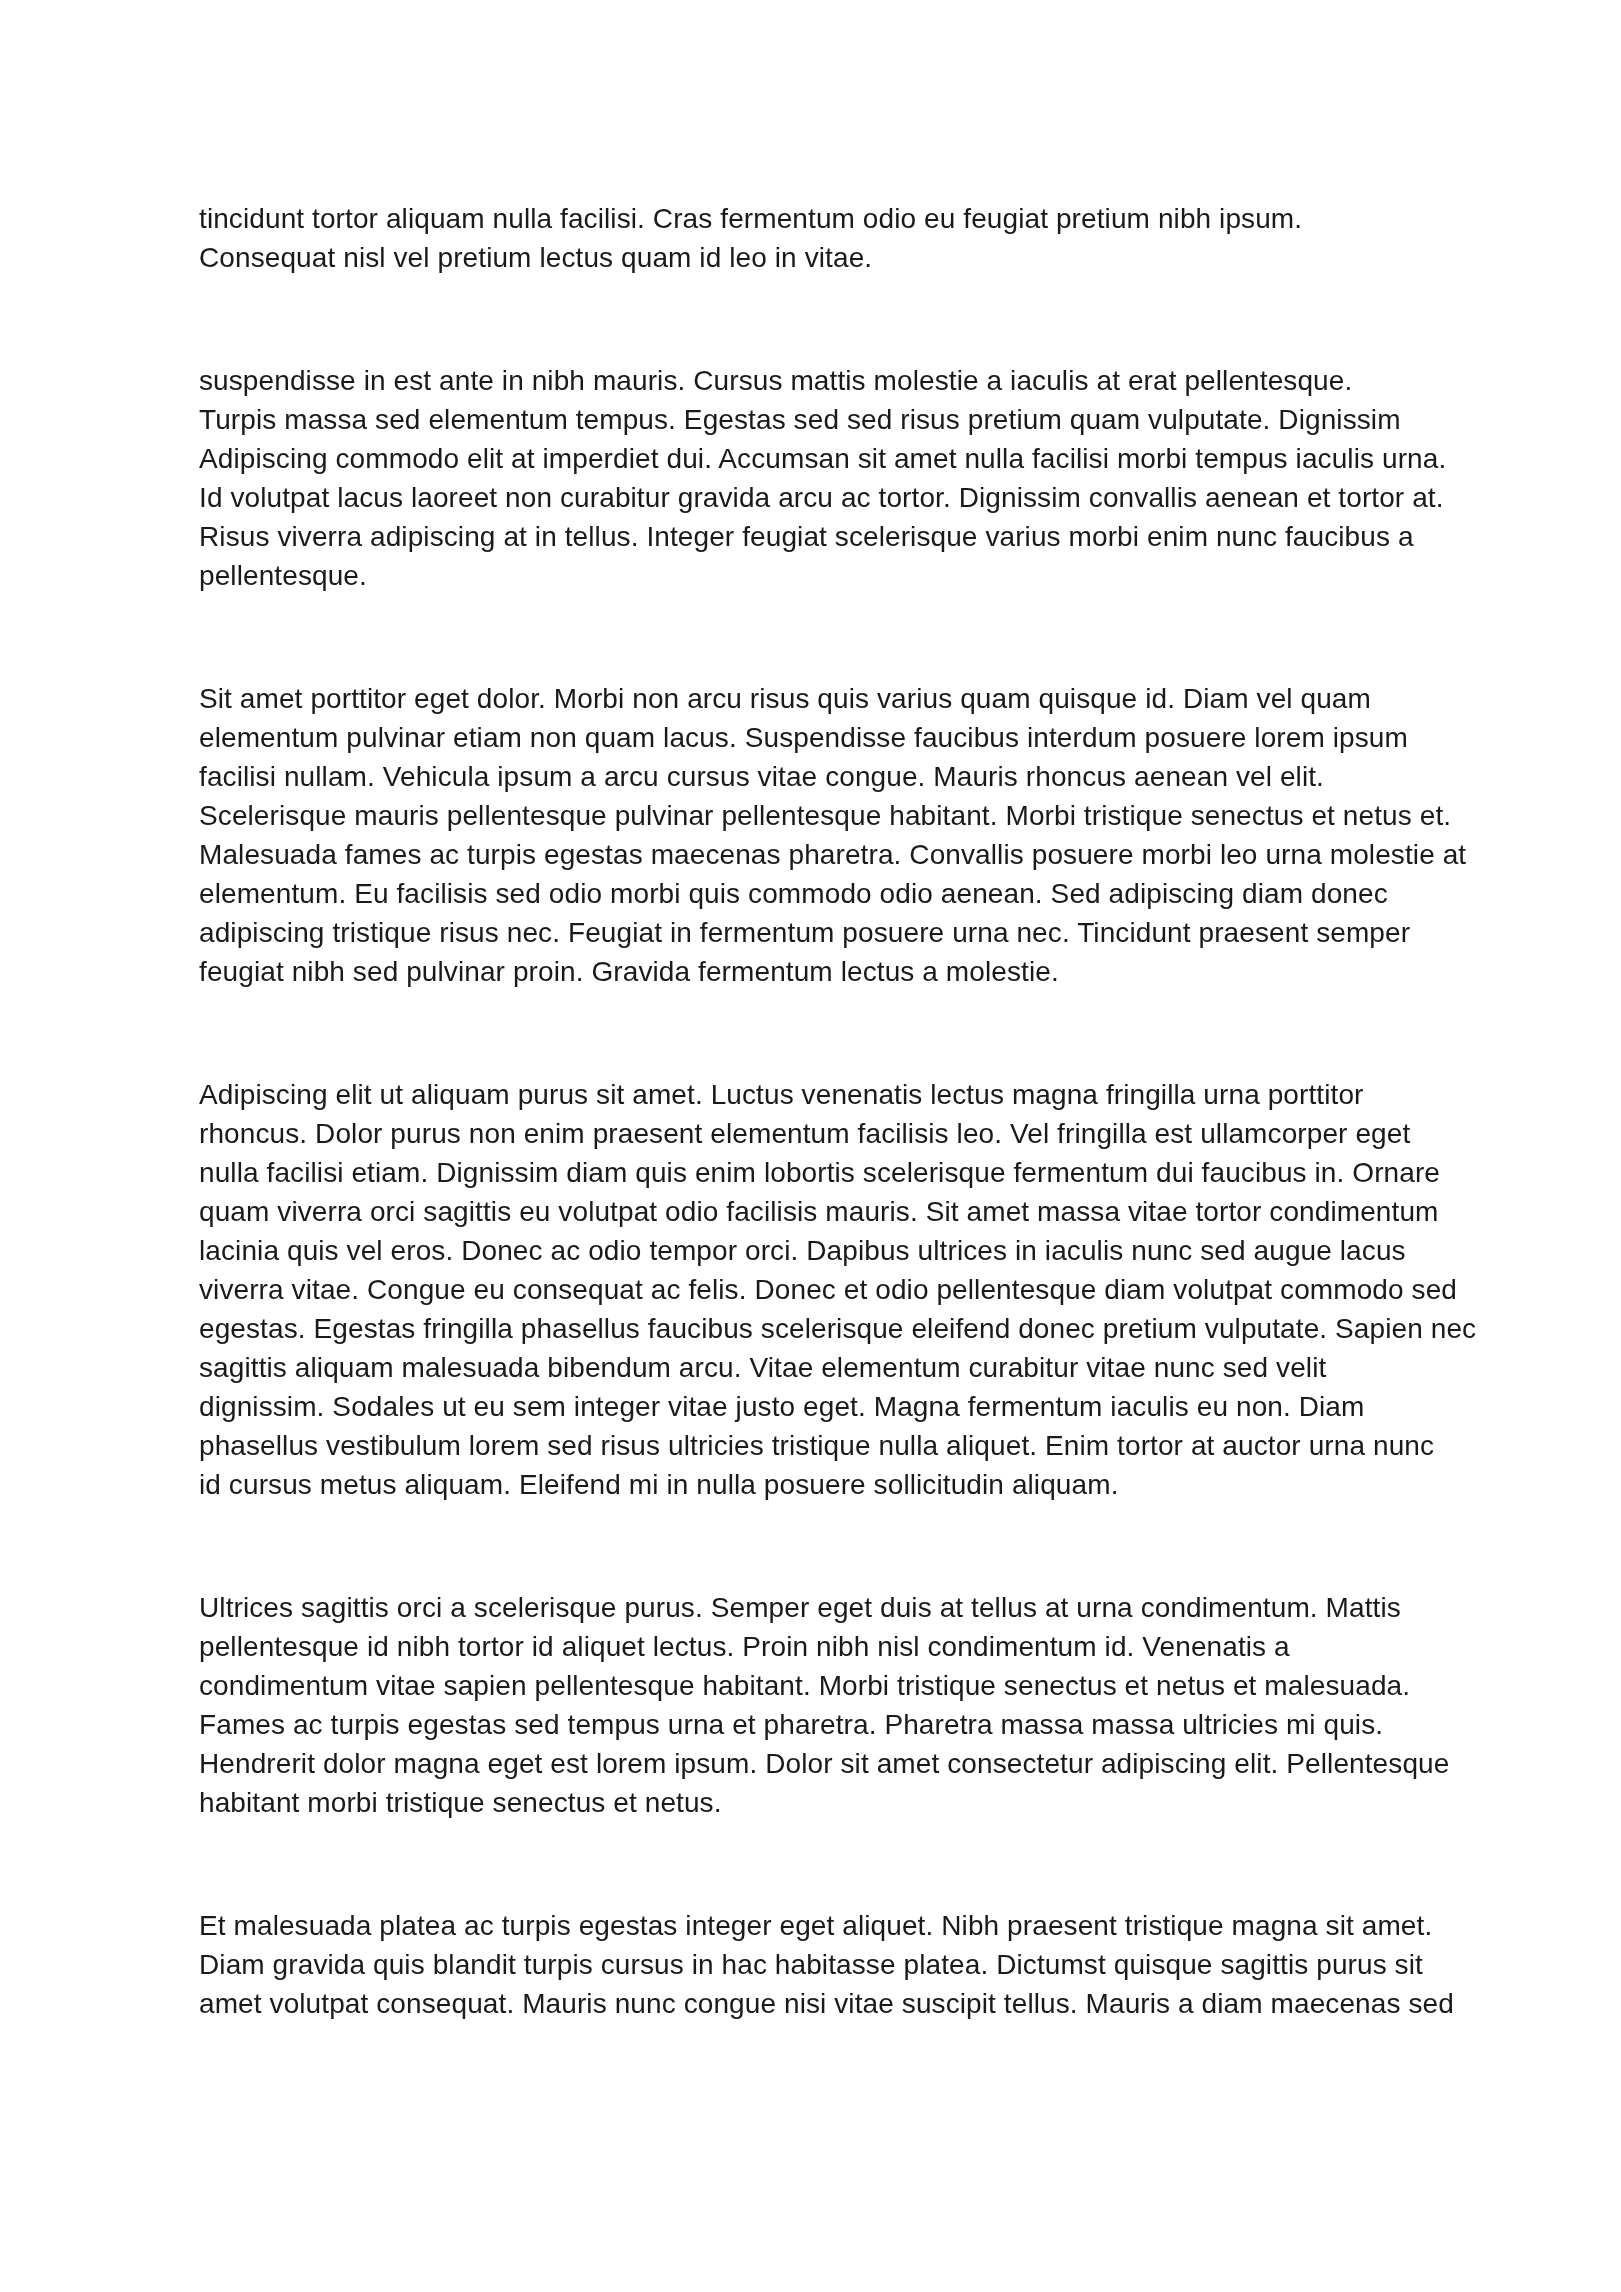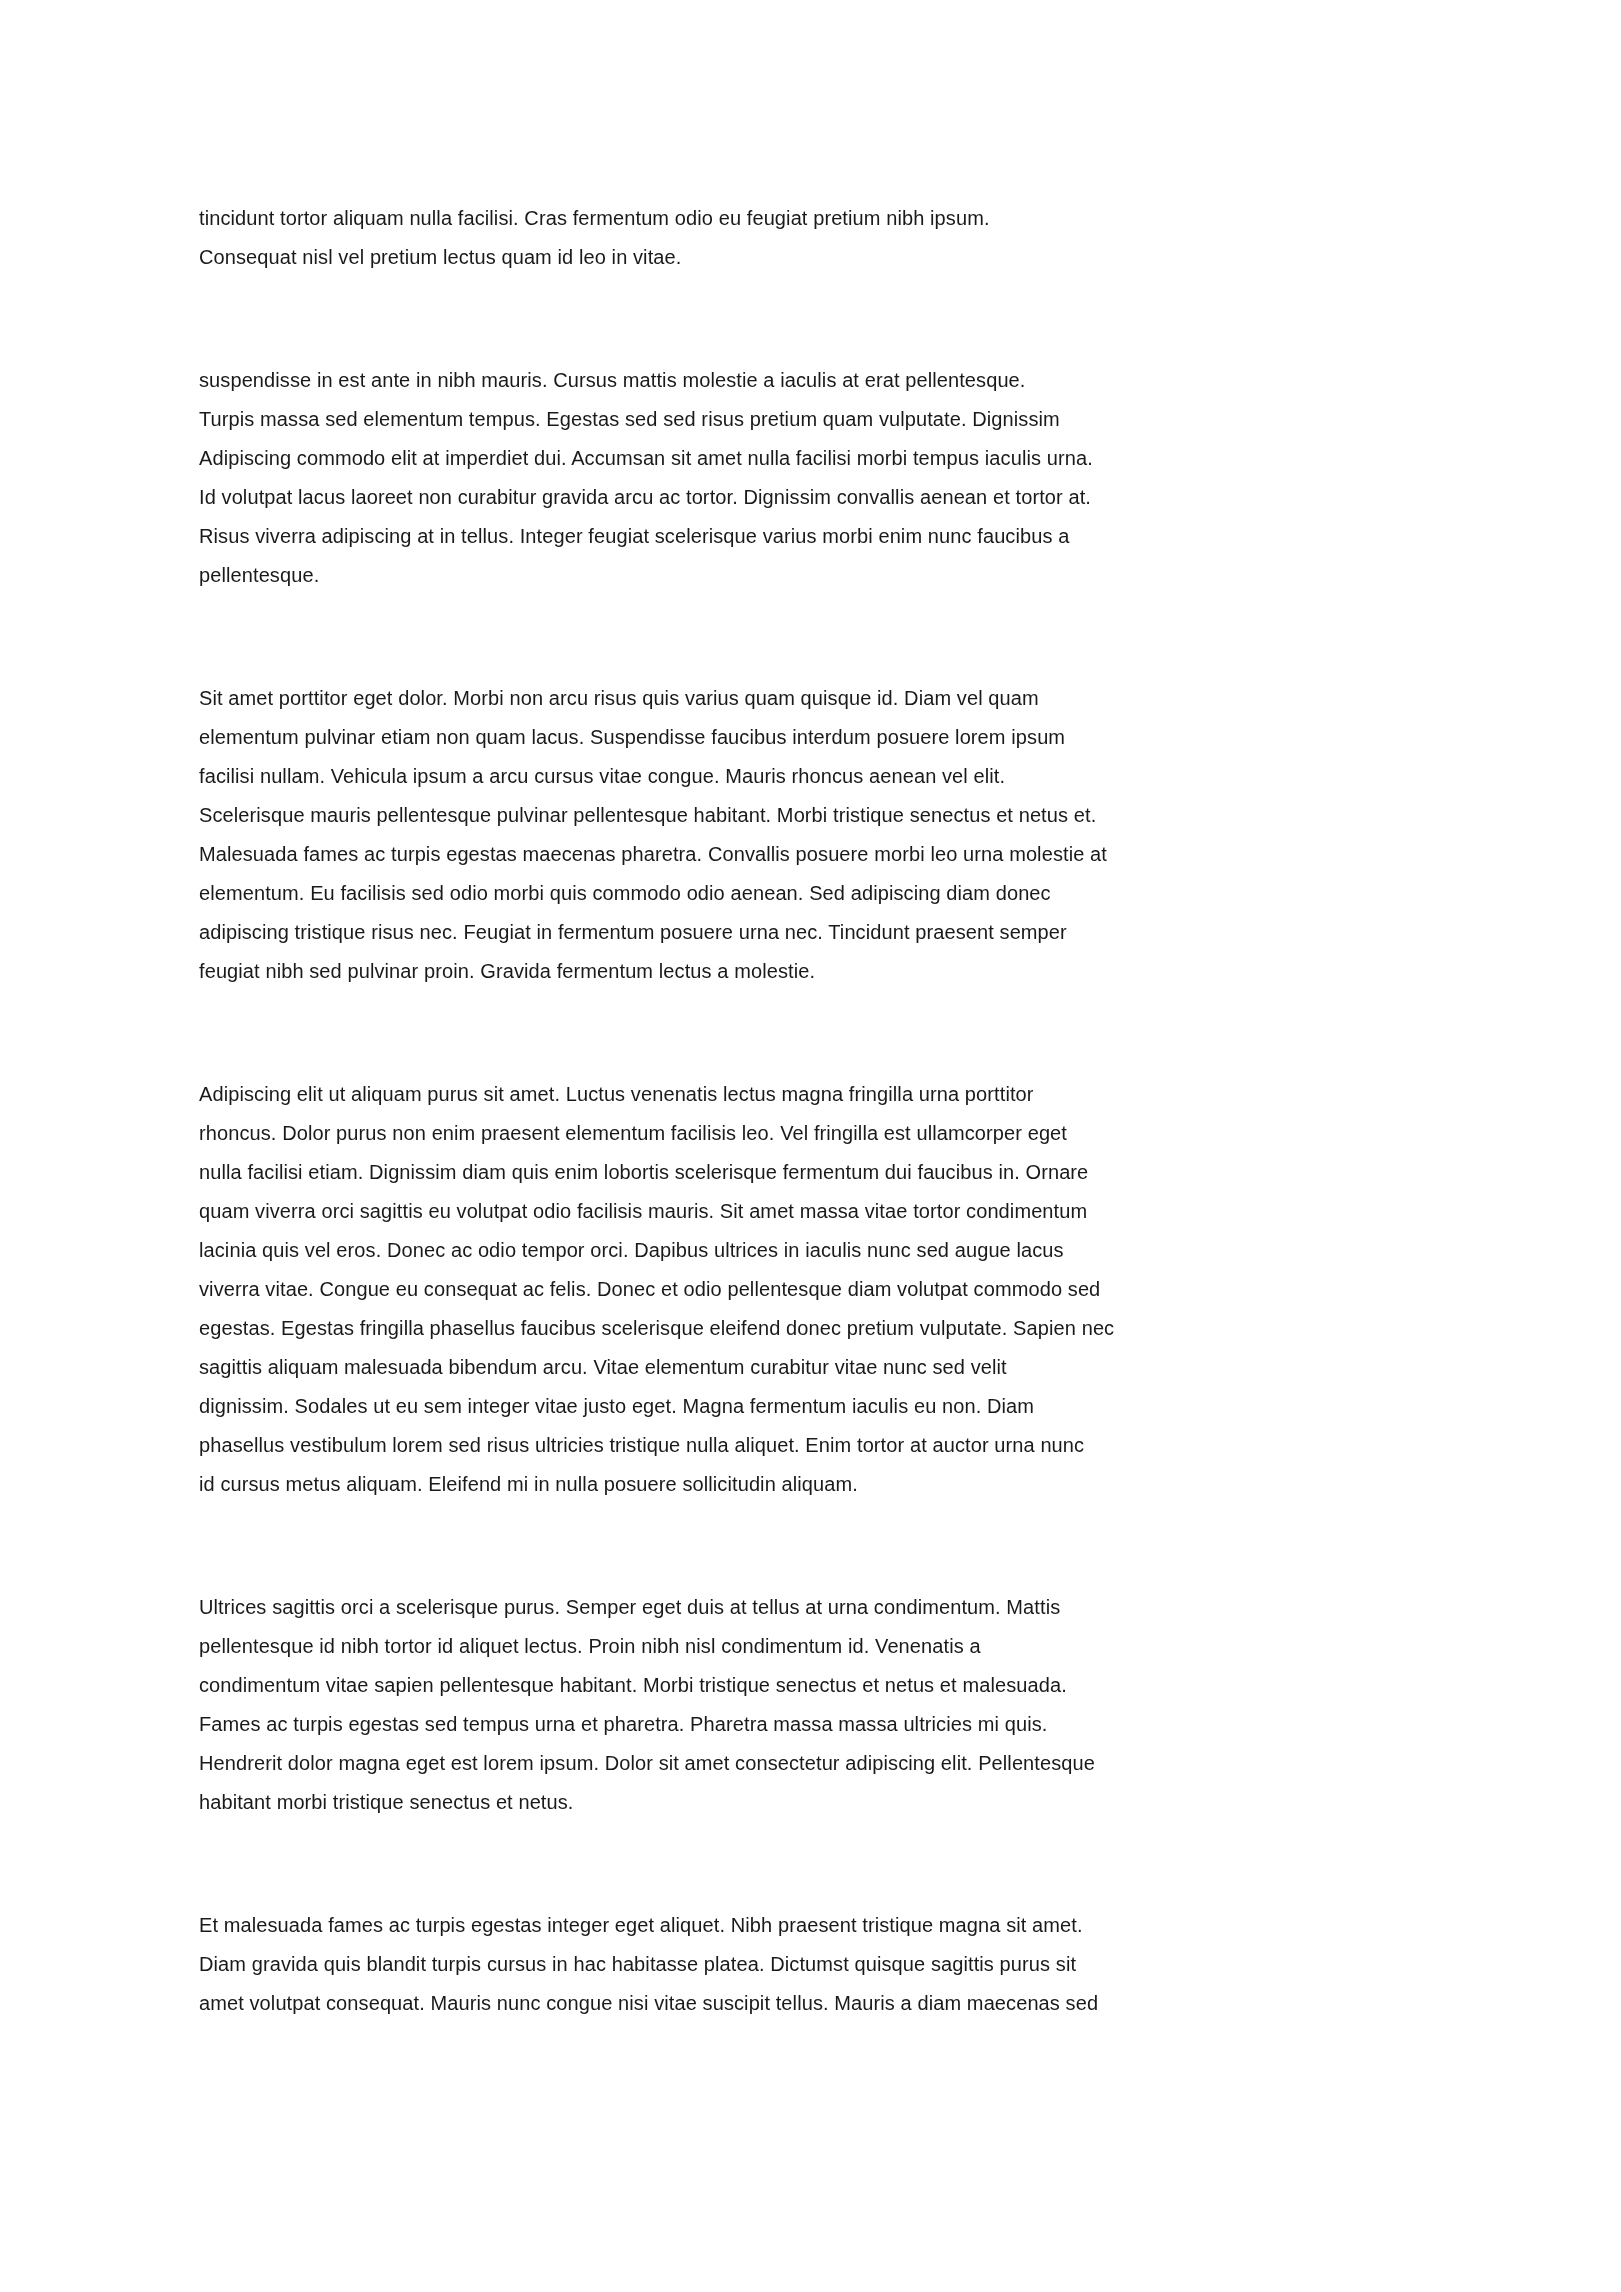--- a/index.html
+++ b/index.html
@@ -15,21 +15,21 @@
   }
   .page {
     box-sizing: border-box;
     width: 1621px;
     height: 2293px;
     background: #ffffff;
     padding: 199px 196px 0 199px;
   }
   .content {
     color: #1a1a1a;
-    font-size: 20px;
+    font-size: 28px;
     line-height: 39px;
     letter-spacing: 0.1px;
   }
   .para {
     margin: 0;
     padding: 0;
   }
   .para + .para {
     margin-top: 84px;
   }
@@ -86,20 +86,20 @@
     <div class="para">
       <div class="line">Ultrices sagittis orci a scelerisque purus. Semper eget duis at tellus at urna condimentum. Mattis</div>
       <div class="line">pellentesque id nibh tortor id aliquet lectus. Proin nibh nisl condimentum id. Venenatis a</div>
       <div class="line">condimentum vitae sapien pellentesque habitant. Morbi tristique senectus et netus et malesuada.</div>
       <div class="line">Fames ac turpis egestas sed tempus urna et pharetra. Pharetra massa massa ultricies mi quis.</div>
       <div class="line">Hendrerit dolor magna eget est lorem ipsum. Dolor sit amet consectetur adipiscing elit. Pellentesque</div>
       <div class="line">habitant morbi tristique senectus et netus.</div>
     </div>
 
     <div class="para">
-      <div class="line">Et malesuada fames ac turpis egestas integer eget aliquet. Nibh praesent tristique magna sit amet.</div>
+      <div class="line">Et malesuada platea ac turpis egestas integer eget aliquet. Nibh praesent tristique magna sit amet.</div>
       <div class="line">Diam gravida quis blandit turpis cursus in hac habitasse platea. Dictumst quisque sagittis purus sit</div>
       <div class="line">amet volutpat consequat. Mauris nunc congue nisi vitae suscipit tellus. Mauris a diam maecenas sed</div>
     </div>
 
   </div>
 </div>
 
 
 </body></html>

